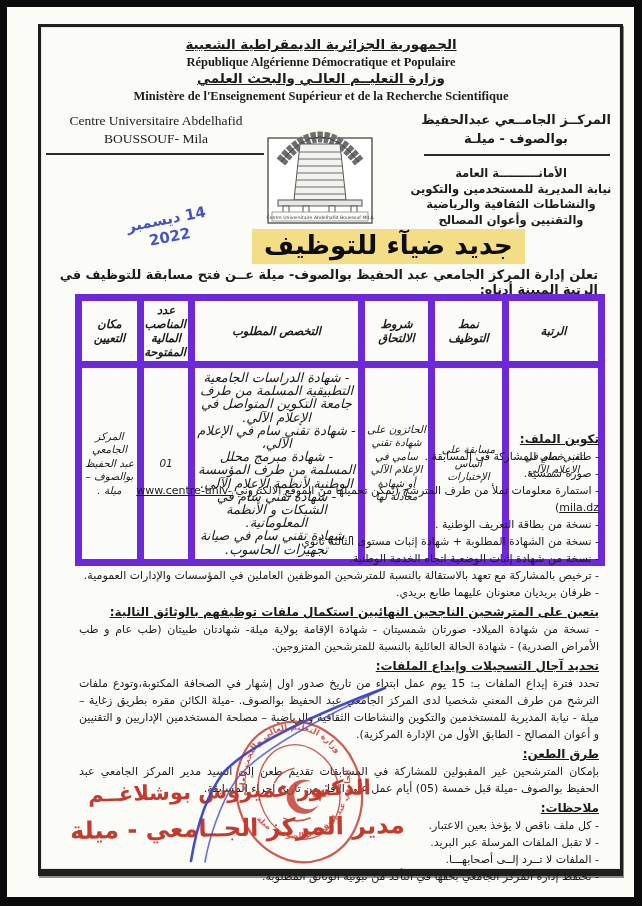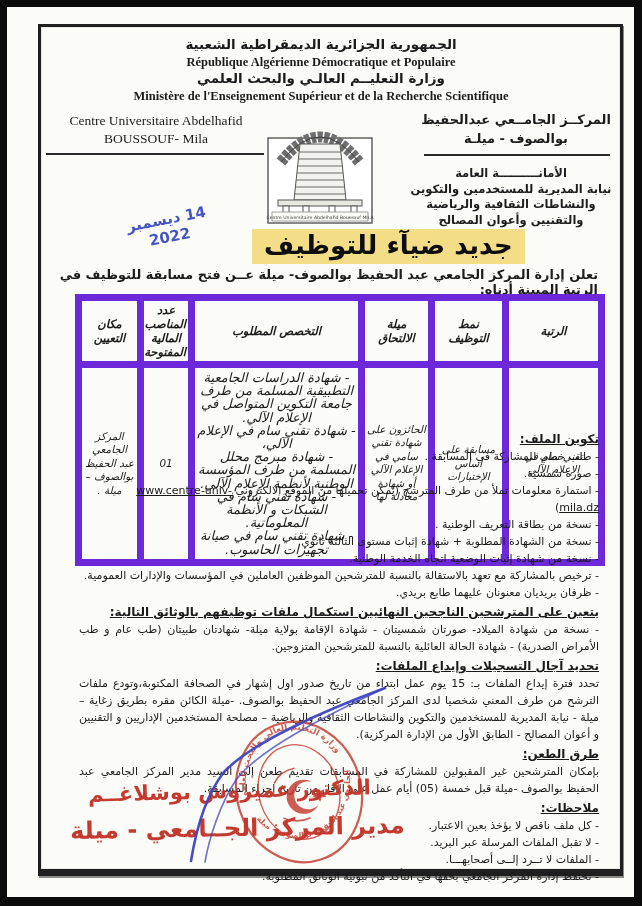--- a/index.html
+++ b/index.html
@@ -17,21 +17,21 @@
   .edge-bottom { left:0; top:897px; width:642px; height:9px; }
 
   .frame {
     position:absolute; left:38px; top:24px; width:585px; height:852px;
     border:3px solid #1f1f1f; border-bottom-width:7px;
     box-shadow: 1px 2px 0 #8a8a8a, inset 0 0 0 1px #e9e9e4;
     pointer-events:none;
   }
 
   .hdr { position:absolute; left:60px; top:36px; width:522px; text-align:center; }
-  .hdr .ar { font-size:13.5px; font-weight:bold; direction:rtl; line-height:17px; }
+  .hdr .ar { font-size:13.5px; font-weight:bold; direction:rtl; line-height:17px;text-decoration:underline; }
   .hdr .fr { font-family:"Liberation Serif", serif; font-weight:bold; font-size:12.5px; line-height:16px; margin-top:1px; }
 
   .lh-left { position:absolute; left:46px; top:112px; width:220px; text-align:center;
              font-family:"Liberation Serif", serif; font-weight:normal; font-size:13.5px; line-height:18px; }
   .rule-left { position:absolute; left:46px; top:153px; width:218px; border-top:2.5px solid #2a2a2a; }
   .lh-right { position:absolute; left:420px; top:110px; width:192px; direction:rtl; text-align:center;
               font-weight:bold; font-size:13px; line-height:19px; }
   .rule-right { position:absolute; left:424px; top:154px; width:186px; border-top:2px solid #2a2a2a; }
   .dept { position:absolute; left:408px; top:166px; width:206px; direction:rtl; text-align:center;
           font-weight:bold; font-size:11.5px; line-height:15.5px; }
@@ -151,21 +151,21 @@
       <col style="width:74px">
       <col style="width:70px">
     <col style="width:170px">
       <col style="width:51px">
       <col style="width:62px">
   </colgroup>
   <thead>
     <tr>
       <th>الرتبة</th>
       <th>نمط التوظيف</th>
-      <th>ميلة الالتحاق</th>
+      <th>شروط الالتحاق</th>
       <th>التخصص المطلوب</th>
       <th>عدد المناصب المالية المفتوحة</th>
       <th>مكان التعيين</th>
     </tr>
   </thead>
   <tbody>
     <tr>
       <td>تقني سام في الإعلام الآلي</td>
       <td>مسابقة على أساس الإختبارات</td>
       <td>الحائزون على شهادة تقني سامي في الإعلام الآلي أو شهادة معادلة لها</td>

